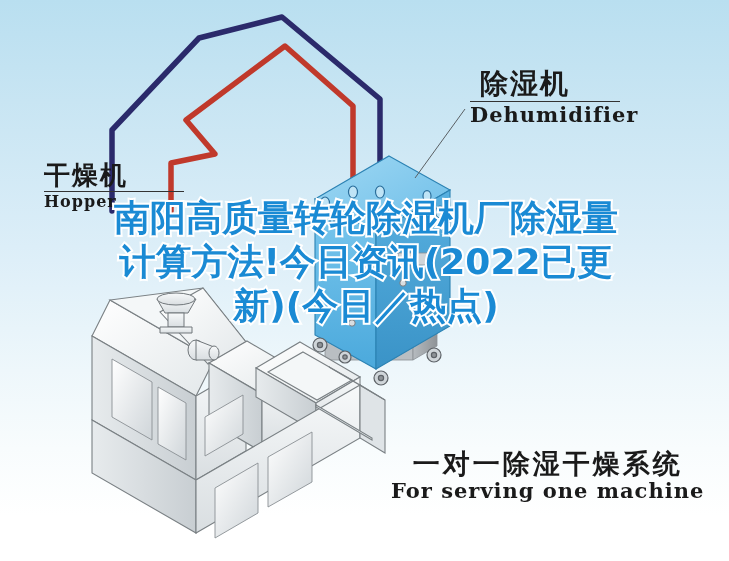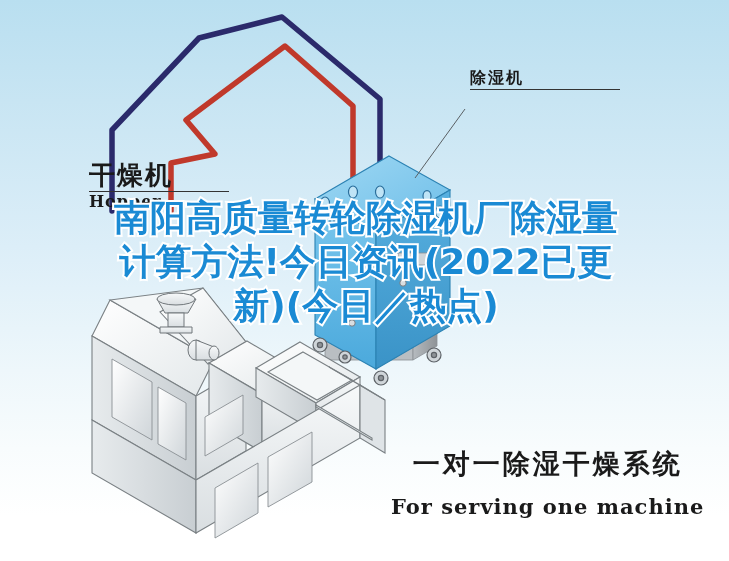--- a/index.html
+++ b/index.html
@@ -15,33 +15,33 @@
     overflow:hidden;
   }
   #art{position:absolute;left:0;top:0;width:729px;height:561px;}
 
   
   .lbl{position:absolute;color:#1a1a1a;line-height:1;white-space:nowrap;}
   .lbl .cn{font-family:"DejaVu Sans","Liberation Sans",sans-serif;font-weight:700;letter-spacing:2px;}
   .lbl .en{font-family:"DejaVu Serif","Liberation Serif",serif;font-weight:700;letter-spacing:1px;}
   .lbl .rule{height:1px;background:#333;margin:3px 0 2px 0;}
 
-  #lbl-hopper{left:44px;top:162px;margin-left:45px;}
+  #lbl-hopper{left:44px;top:162px;}
   #lbl-hopper .cn{font-size:26px;}
   #lbl-hopper .en{font-size:16px;}
   #lbl-hopper .rule{width:140px;}
 
   #lbl-dehu{left:470px;top:70px;}
-  #lbl-dehu .cn{font-size:16px;}
+  #lbl-dehu .cn{font-size:28px;margin-left:10px;}
   #lbl-dehu .en{font-size:21px;}
   #lbl-dehu .rule{width:150px;}
 
   #lbl-bottom{left:391px;top:450px;text-align:center;}
   #lbl-bottom .cn{font-size:27px;letter-spacing:3px;}
-  #lbl-bottom .en{font-size:21px;margin-top:19px;}
+  #lbl-bottom .en{font-size:21px;margin-top:3px;}
 
   
   #headline{
     position:absolute;
     left:110px; top:196px;
     width:512px;
     text-align:center;
     font-family:"DejaVu Sans","Liberation Sans",sans-serif;
     font-weight:700;
     font-size:36px;
@@ -224,20 +224,21 @@
 
   <div class="lbl" id="lbl-hopper">
     <div class="cn">干燥机</div>
     <div class="rule"></div>
     <div class="en">Hopper</div>
   </div>
 
   <div class="lbl" id="lbl-dehu">
     <div class="cn">除湿机</div>
     <div class="rule"></div>
+    <div class="en">Dehumidifier</div>
   </div>
 
   <div class="lbl" id="lbl-bottom">
     <div class="cn">一对一除湿干燥系统</div>
     <div class="en">For serving one machine</div>
   </div>
 
   <div id="headline">
     <span class="inner">南阳高质量转轮除湿机厂除湿量计算方法!今日资讯(2022已更新)(今日／热点)</span>
   </div>

